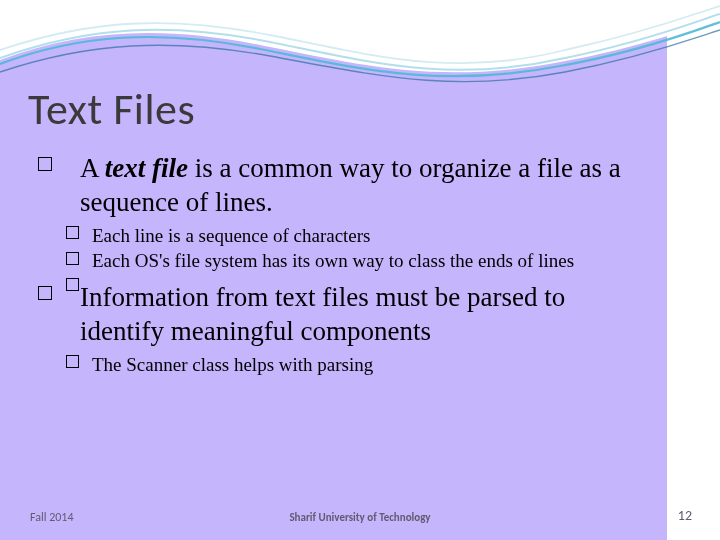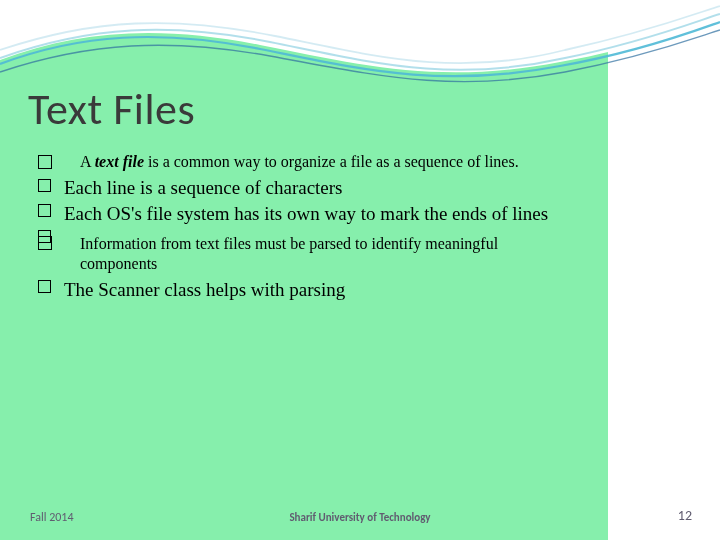--- a/index.html
+++ b/index.html
@@ -1,37 +1,37 @@
 <!DOCTYPE html>
 <html><head>
 <meta charset="utf-8">
 <style>
   * { margin: 0; padding: 0; box-sizing: border-box; }
   html, body { width: 720px; height: 540px; overflow: hidden; font-family: Georgia, 'Times New Roman', serif; }
   .slide {
-    width: 608px; height: 540px; background: #86efac; position: relative;
+    width: 667px; height: 540px; background: #c4b5fd; position: relative;
   }
   .wave-area {
     position: absolute; top: 0; left: 0; width: 720px; height: 85px; overflow: hidden;
   }
   .wave-area svg { width: 100%; height: 100%; }
   .title {
     position: absolute; top: 82px; left: 28px;
     font-family: 'Calibri Light', Calibri, Arial, sans-serif;
     font-size: 44px; font-weight: 400; color: #3a3a3a; letter-spacing: 0.5px;
   }
   .content {
     position: absolute; top: 152px; left: 38px; right: 30px;
     color: #000; line-height: 1.25;
   }
   .lvl1 {
-    font-size: 16px; margin-bottom: 4px; padding-left: 42px; position: relative;
+    font-size: 27px; margin-bottom: 4px; padding-left: 42px; position: relative;
   }
   .lvl2 {
-    font-size: 19px; margin-bottom: 2px; padding-left: 26px; position: relative;
+    font-size: 19px; margin-bottom: 2px; margin-left: 28px; padding-left: 26px; position: relative;
   }
   .bullet-square {
     position: absolute; left: 0; top: 0.18em; width: 14px; height: 14px;
     border: 1.6px solid #000; background: transparent;
   }
   .lvl2 .bullet-square { width: 13px; height: 13px; top: 0.14em; border-width: 1.5px; }
   .bold-italic { font-weight: bold; font-style: italic; }
   .footer {
     position: absolute; bottom: 16px; left: 0; width: 720px;
     display: flex; align-items: baseline;
@@ -66,21 +66,21 @@
       <span>A </span><span class="bold-italic">text file</span><span> is a common way to organize a file as a sequence of lines.</span>
     </div>
 
     <div class="lvl2">
       <span class="bullet-square"></span>
       <span>Each line is a sequence of characters</span>
     </div>
 
     <div class="lvl2">
       <span class="bullet-square"></span>
-      <span>Each OS's file system has its own way to mark the ends of lines</span>
+      <span>Each OS's file system has its own way to class the ends of lines</span>
     </div>
 
     <div class="lvl2">
       <span class="bullet-square"></span>
     </div>
 
     <div class="spacer"></div>
 
     <div class="lvl1">
       <span class="bullet-square"></span>

